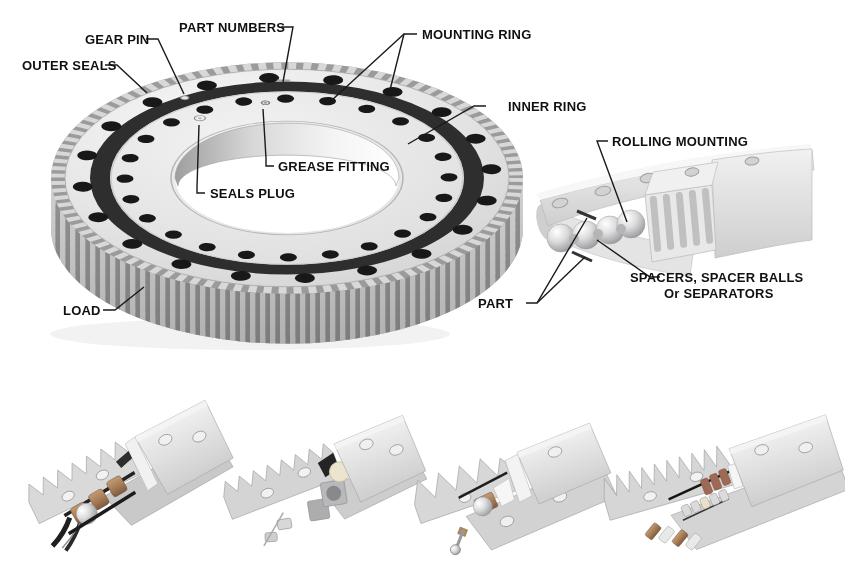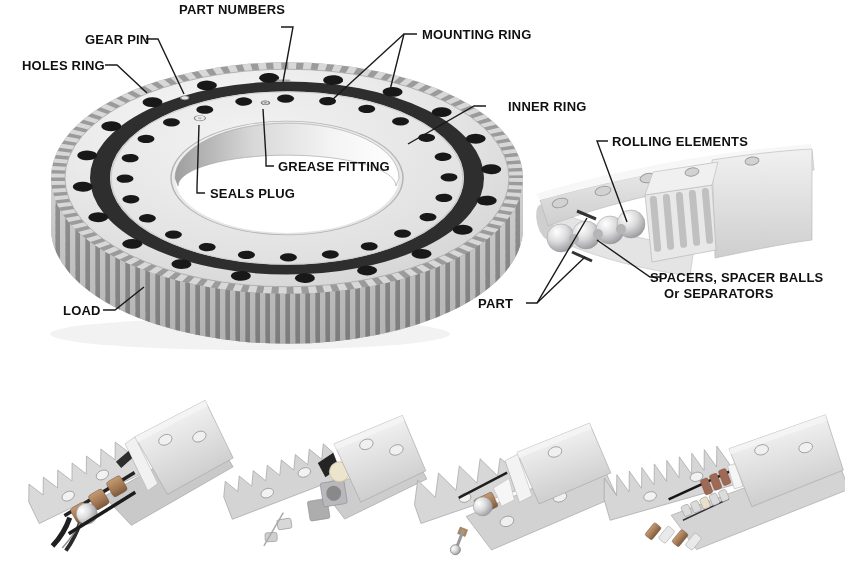--- a/index.html
+++ b/index.html
@@ -281,25 +281,25 @@
     <rect x="42" y="69" width="16" height="9" rx="2" fill="#e9e9e9" stroke="#9e9e9e" stroke-width="0.5" transform="rotate(-35 50 73)"></rect>
     <rect x="54" y="76" width="16" height="9" rx="2" fill="url(#copperGrad)" stroke="#6f5340" stroke-width="0.5" transform="rotate(-35 62 80)"></rect>
     <rect x="66" y="83" width="16" height="9" rx="2" fill="#e9e9e9" stroke="#9e9e9e" stroke-width="0.5" transform="rotate(-35 74 87)"></rect>
     <path d="M 134 8 L 236 2 L 238 60 L 140 70 Z" fill="url(#bandGrad)" stroke="#a8a8a8" stroke-width="0.6"></path>
     <path d="M 134 8 L 236 2 L 236 8 L 134 14 Z" fill="#f4f4f4" opacity="0.85"></path>
     <ellipse cx="165" cy="18" rx="7" ry="5" fill="#f0f0f0" stroke="#999999" stroke-width="0.8"></ellipse>
     <ellipse cx="208" cy="28" rx="7" ry="5" fill="#f0f0f0" stroke="#999999" stroke-width="0.8"></ellipse>
   </g>
 </svg>
 
-  <div class="lbl" style="left:22px;top:58px">HOLES RING</div>
+  <div class="lbl" style="left:22px;top:58px">OUTER SEALS</div>
   <div class="lbl" style="left:85px;top:32px">GEAR PIN</div>
-  <div class="lbl" style="left:179px;top:2px">PART NUMBERS</div>
+  <div class="lbl" style="left:179px;top:20px">PART NUMBERS</div>
   <div class="lbl" style="left:422px;top:27px">MOUNTING RING</div>
   <div class="lbl" style="left:508px;top:99px">INNER RING</div>
   <div class="lbl" style="left:278px;top:159px">GREASE FITTING</div>
   <div class="lbl" style="left:210px;top:186px">SEALS PLUG</div>
   <div class="lbl" style="left:63px;top:303px">LOAD</div>
-  <div class="lbl" style="left:612px;top:134px">ROLLING ELEMENTS</div>
+  <div class="lbl" style="left:612px;top:134px">ROLLING MOUNTING</div>
   <div class="lbl" style="left:478px;top:296px">PART</div>
-  <div class="lbl" style="left:650px;top:270px">SPACERS, SPACER BALLS</div>
+  <div class="lbl" style="left:630px;top:270px">SPACERS, SPACER BALLS</div>
   <div class="lbl" style="left:664px;top:286px">Or SEPARATORS</div>
 </div>
 
 </body></html>

